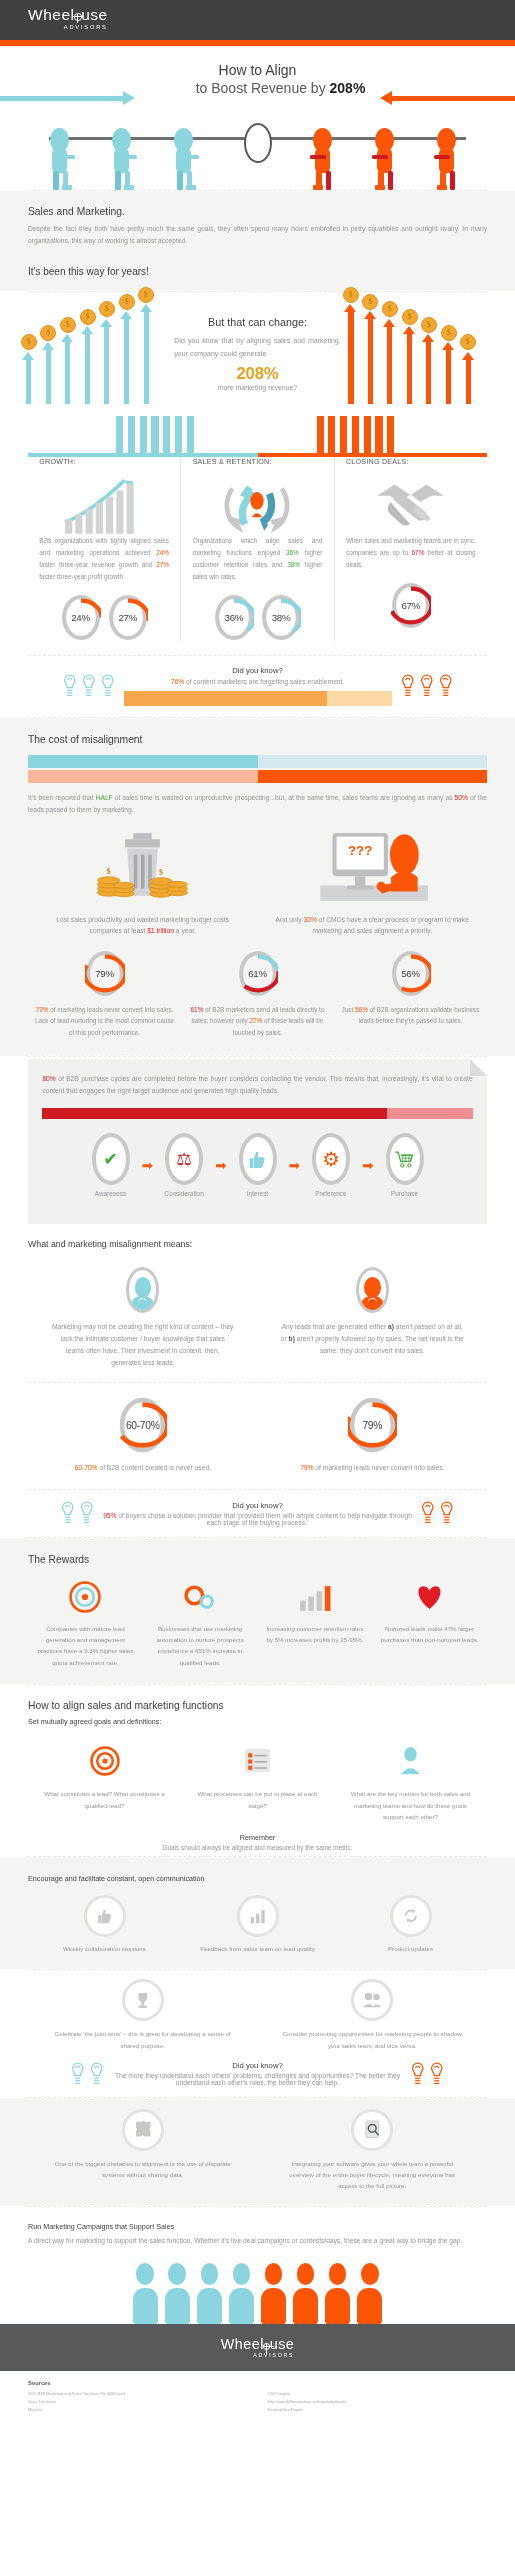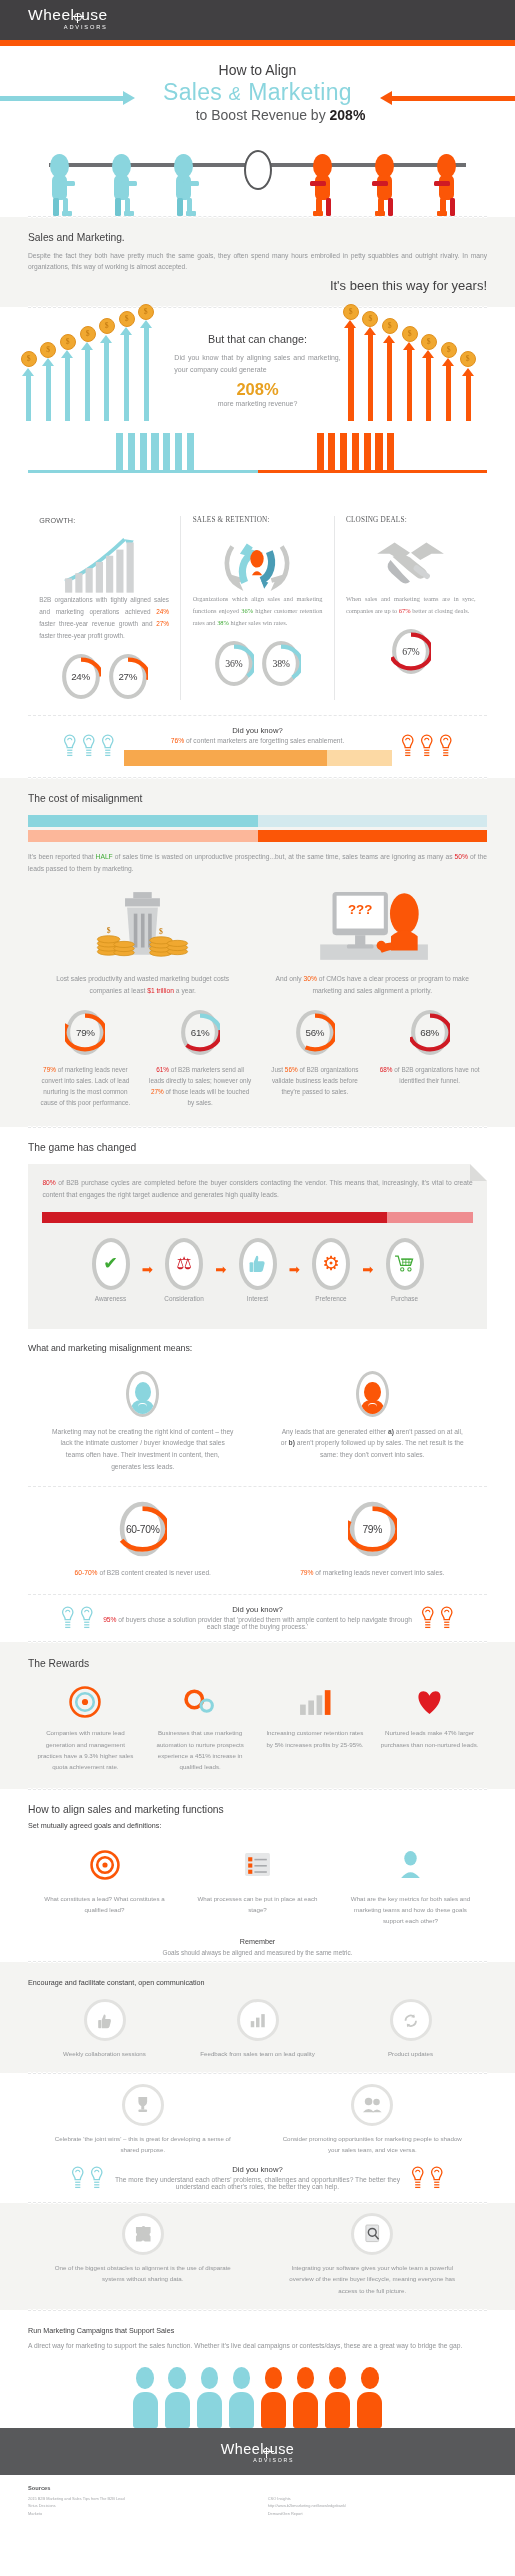--- a/index.html
+++ b/index.html
@@ -51,21 +51,21 @@
 
   
   .dash { height:0.5px; border-top:1.5px dashed #e6e7e8; margin:0 28px; }
   .band { background:#f4f4f2; }
   .band-w { background:#ffffff; }
 
   
   .sec { padding:14.4px 28px 13.4px; }
   h2.sec-h { font-size:10.3px; color:#414042; font-weight:400; margin-bottom:6.2px; }
   p.body { font-size:6.7px; line-height:1.75; color:#939598; font-weight:300; text-align:justify; }
-  .mid-note { text-align:right; font-size:13px; color:#414042; margin-top:5px; }
+  .mid-note { text-align:left; font-size:10px; color:#414042; margin-top:19px; }
   .or { color:#fb5607; } .re { color:#e01b22; } .gr { color:#3faa35; }
 
   
   .change { display:flex; align-items:flex-end; justify-content:center; padding:9.3px 20.6px 0; gap:2.1px; }
   .coinfan { position:relative; width:155px; height:103px; }
   .cf-arrow { position:absolute; bottom:0; width:5.7px; background:#8ad5de; }
   .cf-arrow:before { content:""; position:absolute; top:-6.7px; left:-3.6px; border-bottom:8.2px solid #8ad5de;
                      border-left:6.2px solid transparent; border-right:6.2px solid transparent; }
   .cf-arrow.o { background:#fb5607; }
   .cf-arrow.o:before { border-bottom-color:#fb5607; }
@@ -79,23 +79,23 @@
   .sub208 { font-size:7px; color:#939598; font-weight:300; }
 
   
   .chartrow { display:flex; align-items:flex-end; justify-content:center; gap:0; padding:0 28px; height:49px; }
   .cbar { width:7.2px; margin-right:4.6px; }
   .cbar.c { background:#8ad5de; } .cbar.o { background:#fb5607; }
   .baseline { margin:0 28px; height:3.6px; display:flex; }
   .baseline .l { background:#8ad5de; flex:1; } .baseline .r { background:#fb5607; flex:1; }
 
   
-  .cols3 { display:flex; padding:0 28px;margin-top:43px; }
+  .cols3 { display:flex; padding:0 28px; }
   .col3 { flex:1; padding:0 11.3px; position:relative; }
-  .col3+.col3 { border-left:0.5px solid #e6e7e8;font-family:Liberation Serif, serif; }
+  .col3+.col3 { border-left:0.5px solid #e6e7e8; }
   .col-h { font-size:7.2px; color:#58595b; letter-spacing:0.2px; margin-bottom:7.2px; }
   .col-ill { height:62px; display:flex; align-items:flex-end; justify-content:center; }
   .col-txt { font-size:6.4px; line-height:1.85; color:#939598; font-weight:300; text-align:justify; }
   .donuts { display:flex; justify-content:center; gap:7.2px; margin-top:11.3px; }
 
   .donut { position:relative; width:40px; height:47px; }
   .donut svg { display:block; }
   .donut .val { position:absolute; inset:0; display:flex; align-items:center; justify-content:center;
                 font-size:9.8px; color:#414042; font-weight:400; letter-spacing:-0.3px; }
 
@@ -198,25 +198,20 @@
       </div>
       <div class="logo-sub">ADVISORS</div>
     </div>
   </div>
   <div class="orange-rule"></div>
 
   <div class="title-block">
     <div class="arrow-l"></div>
     <div class="arrow-r"></div>
     <div class="t1">How to Align</div>
-    <div class="t2">
-      <span>Sales</span>
-      <span class="amp">&amp;</span>
-      <span>Marketing</span>
-    </div>
     <div class="t3">
       <span>to Boost Revenue by </span><b>208%</b>
     </div>
   </div>
 
   <div class="tug">
     <div class="rope"></div>
     <div class="ring"></div>
     <div class="puller" style="left:46px">
       <div class="p-head" style="background:#8ad5de"></div>
@@ -607,41 +602,26 @@
             <div class="donut">
           <svg width="40" height="47" viewBox="0 0 78 92">
             <ellipse cx="39" cy="46" rx="33" ry="40" fill="none" stroke="#c8c9c7" stroke-width="8"></ellipse>
             <ellipse cx="39" cy="46" rx="33" ry="40" fill="none" stroke="#fb5607" stroke-width="8" stroke-dasharray="133 232" transform="rotate(-90 39 46)"></ellipse>
           </svg>
           <div class="val">56%</div>
         </div>
           </div>
         <p><span>Just </span><span class="or">56%</span><span> of B2B organizations validate business leads before they're passed to sales.</span></p>
       </div>
-      <div class="q">
-        <div class="dcenter">
-            <div class="donut">
-          <svg width="40" height="47" viewBox="0 0 78 92">
-            <ellipse cx="39" cy="46" rx="33" ry="40" fill="none" stroke="#c8c9c7" stroke-width="8"></ellipse>
-            <ellipse cx="39" cy="46" rx="33" ry="40" fill="none" stroke="#cf1a24" stroke-width="8" stroke-dasharray="162 232" transform="rotate(-90 39 46)"></ellipse>
-          </svg>
-          <div class="val">68%</div>
-        </div>
-          </div>
-        <p><span class="re">68%</span><span> of B2B organizations have not identified their funnel.</span></p>
-      </div>
     </div>
     <div class="dash" style="border-color:#fff; margin-top:17.5px"></div>
   </div>
   <div class="dash"></div>
 
   <div class="band-w">
-    <div class="sec" style="padding-bottom:2.1px">
-      <h2 class="sec-h">The game has changed</h2>
-    </div>
     <div class="notecard">
       <p class="body">
         <span class="re">80%</span><span> of B2B purchase cycles are completed before the buyer considers contacting the vendor. This means that, increasingly, it's vital to create content that engages the right target audience and generates high quality leads.</span>
       </p>
       <div class="redbar">
         <div style="width:80%;background:#cf1a24"></div>
           <div class="light" style="width:20%"></div>
       </div>
       <div class="steps">
         <div class="step">

